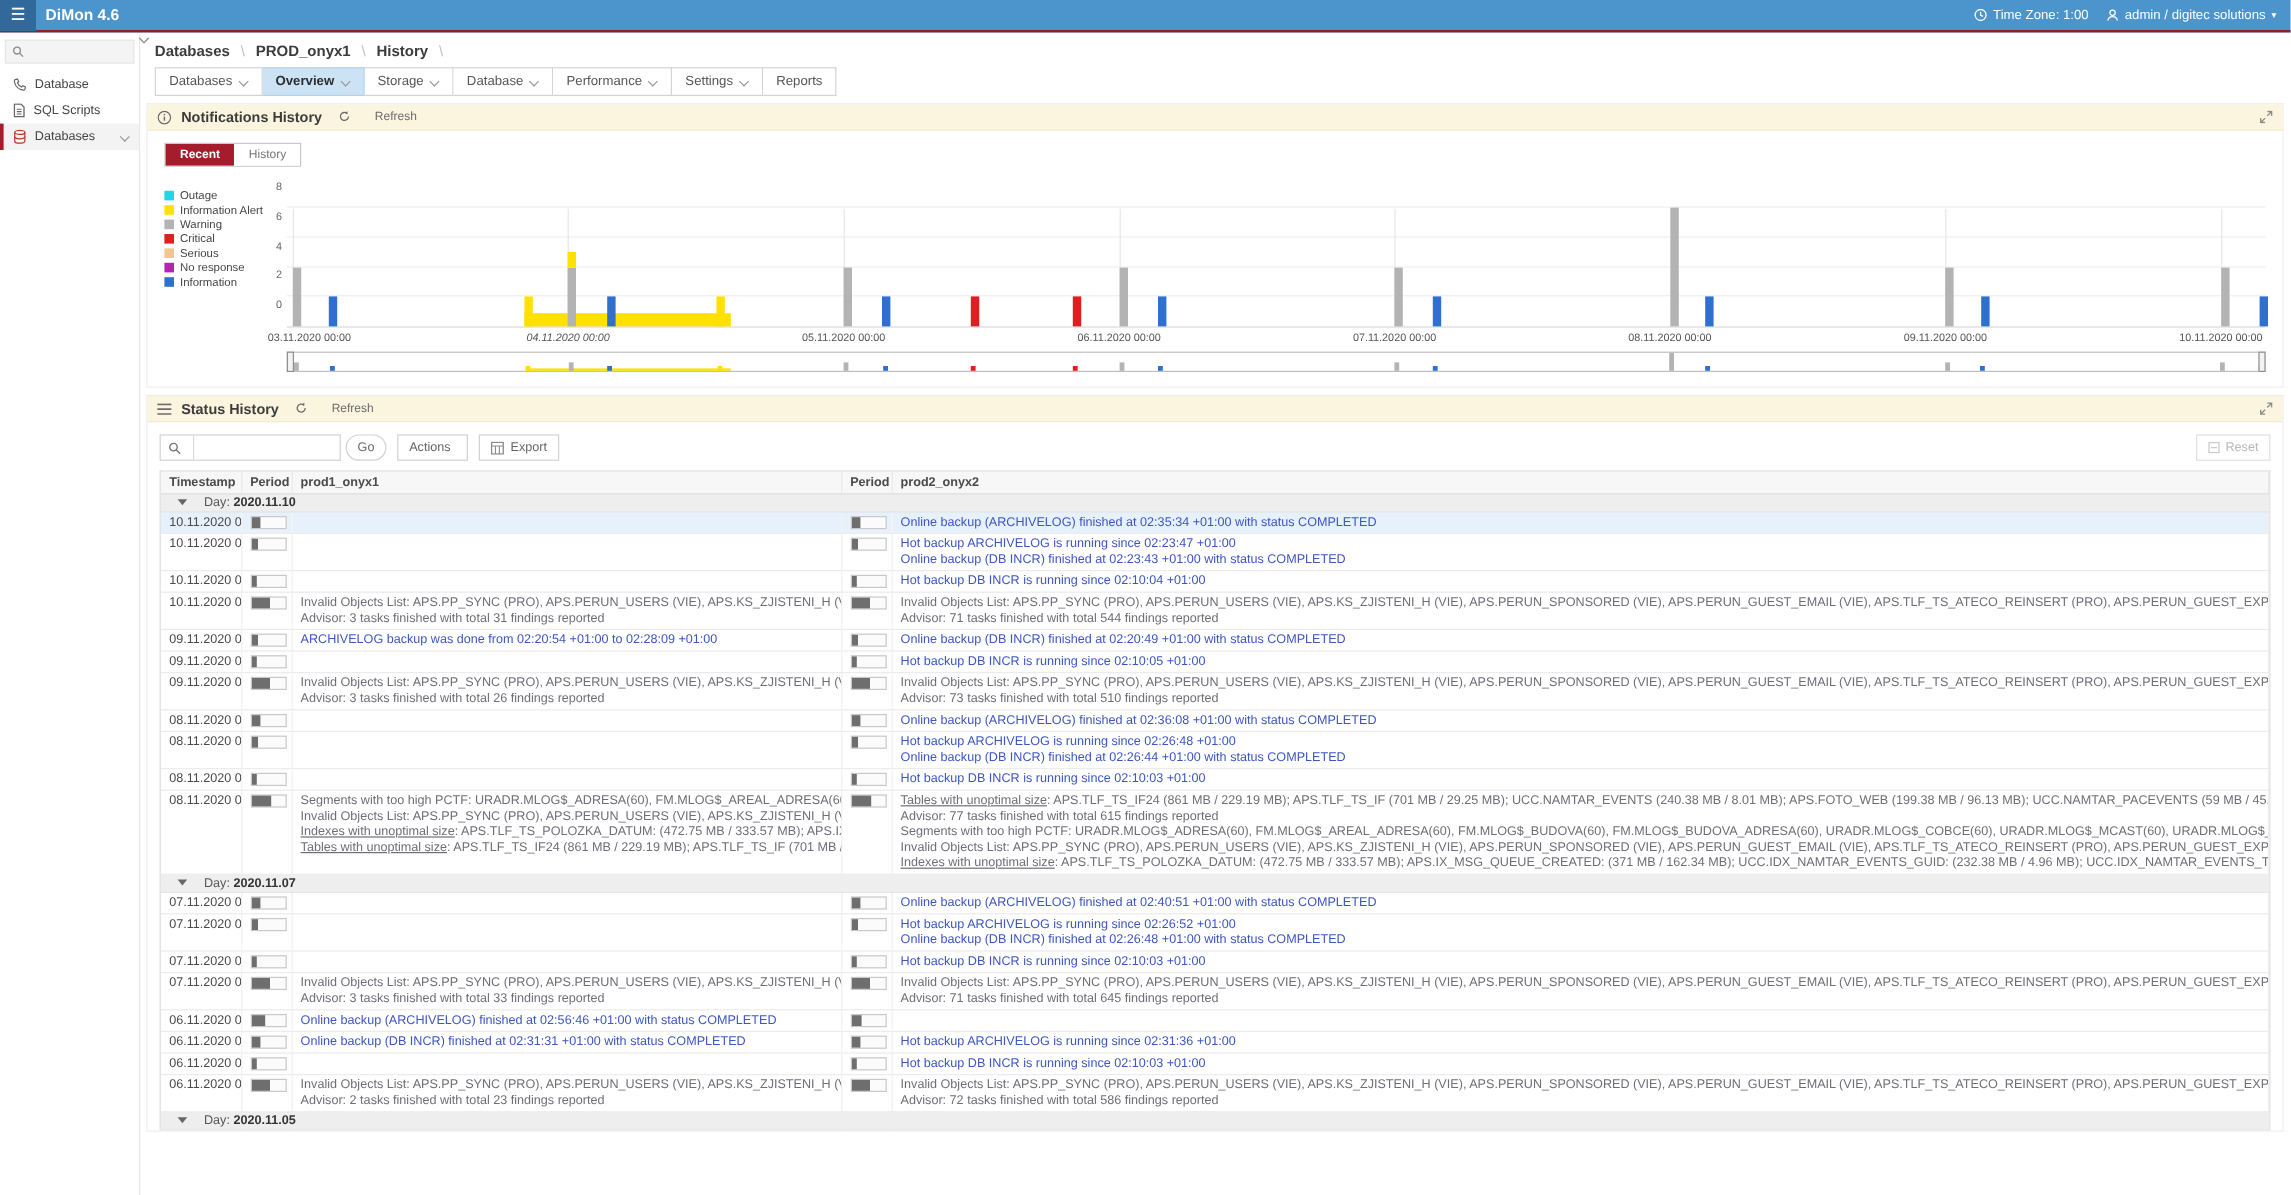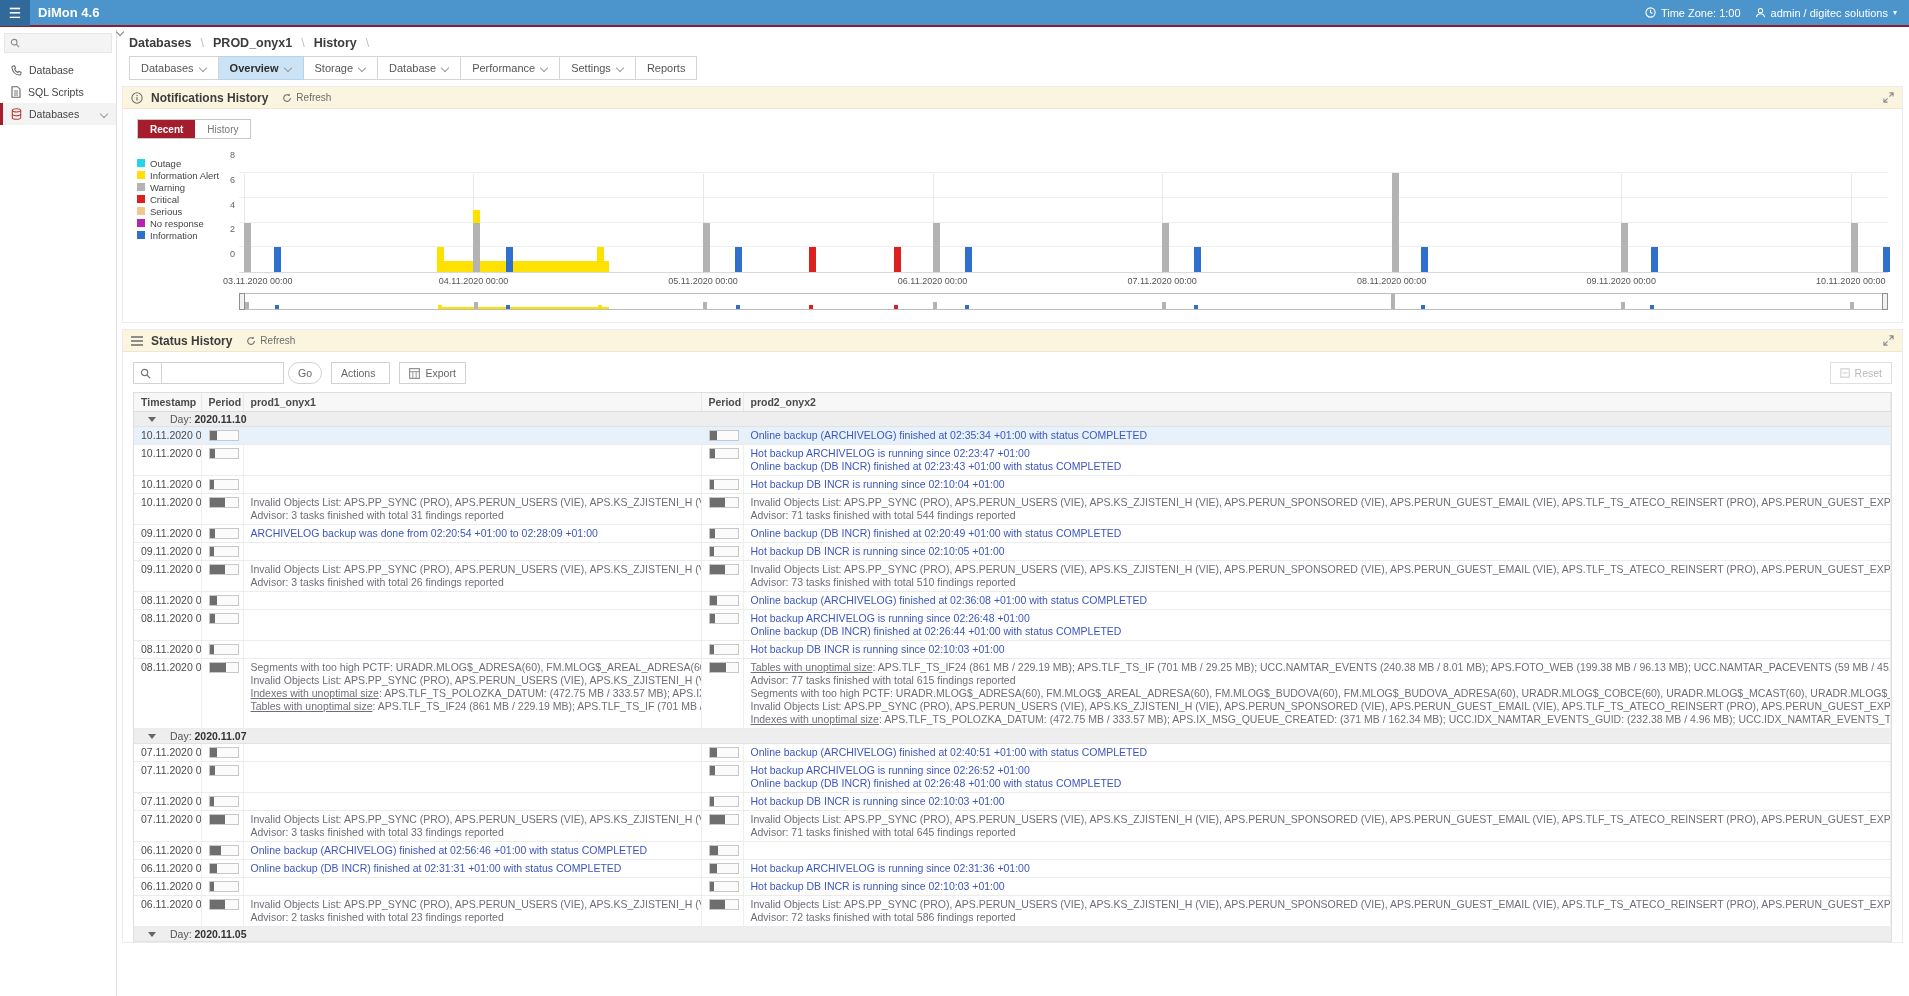--- a/index.html
+++ b/index.html
@@ -31,21 +31,21 @@
   .tab { border:1px solid #d4d4d4; border-left-width:0; background:#fff; height:24px; display:flex; align-items:center; gap:6px; padding:0 11px; font-size:11px; color:#555; cursor:pointer; }
   .tab:first-child { border-left-width:1px; }
   .tab.selected { background:#cbe3f5; border-color:#b3d4ec; color:#2d2d2d; font-weight:bold; }
   .tab .chev, .side-item .chev { width:7px; height:7px; position:relative; }
   .chevline::after { content:""; position:absolute; left:0; top:0; width:5px; height:5px; border-right:1.4px solid #9a9a9a; border-bottom:1.4px solid #9a9a9a; transform:rotate(45deg); }
 
   
   .panel { margin:6px 6px 0 5px; border:1px solid #ececec; }
   .panel-header { background:#fbf5e0; border-bottom:1px solid #efe8d0; height:22px; display:flex; align-items:center; gap:8px; padding:0 8px; }
   .panel-title { font-size:12px; font-weight:bold; color:#3c3c3c; }
-  .refresh { display:flex; align-items:flex-end; gap:4px; font-size:10px; color:#6b6b6b; margin-left:6px; cursor:pointer; }
+  .refresh { display:flex; align-items:flex-start; gap:20px; font-size:10px; color:#6b6b6b; margin-left:6px; cursor:pointer; }
   .expand-btn { margin-left:auto; color:#8a8a8a; cursor:pointer; display:flex; }
 
   
   .notif-body { background:#fff; padding:10px 14px 12px 14px; }
   .toggle { display:flex; width:max-content; border:1px solid #c9c9c9; }
   .toggle-btn { height:18px; padding:0 12px; font-size:10px; display:flex; align-items:center; background:#fff; color:#777; cursor:pointer; }
   .toggle-btn.selected { background:#a51d2d; color:#fff; font-weight:bold; }
   .chart-row { display:flex; margin-top:16px; }
   .legend { width:86px; padding-top:2px; }
   .legend-item { display:flex; align-items:center; gap:5px; font-size:9.5px; color:#444; height:12px; }
@@ -311,21 +311,21 @@
                 <div class="bar" style="left: 57.9288%; bottom: 0px; height: 24.75px; background: rgb(47, 111, 206);"></div>
                 <div class="bar" style="left: 69.9%; bottom: 0px; height: 99px; background: rgb(179, 179, 179);"></div>
                 <div class="bar" style="left: 71.7096%; bottom: 0px; height: 24.75px; background: rgb(47, 111, 206);"></div>
                 <div class="bar" style="left: 83.82%; bottom: 0px; height: 49.5px; background: rgb(179, 179, 179);"></div>
                 <div class="bar" style="left: 85.6296%; bottom: 0px; height: 24.75px; background: rgb(47, 111, 206);"></div>
                 <div class="bar" style="left: 97.74%; bottom: 0px; height: 49.5px; background: rgb(179, 179, 179);"></div>
                 <div class="bar" style="left: 99.6888%; bottom: 0px; height: 24.75px; background: rgb(47, 111, 206);"></div>
               </div>
             <div class="xlabels" id="xlabels">
                 <span class="xlabel" style="left: 0.3%; transform: translateX(-30%);">03.11.2020 00:00</span>
-                <span class="xlabel" style="left: 14.22%;">04.11.2020 00:00</span>
+                <span class="xlabel" style="left: 14.22%; font-style: italic;">04.11.2020 00:00</span>
                 <span class="xlabel" style="left: 28.14%;">05.11.2020 00:00</span>
                 <span class="xlabel" style="left: 42.06%;">06.11.2020 00:00</span>
                 <span class="xlabel" style="left: 55.98%;">07.11.2020 00:00</span>
                 <span class="xlabel" style="left: 69.9%;">08.11.2020 00:00</span>
                 <span class="xlabel" style="left: 83.82%;">09.11.2020 00:00</span>
                 <span class="xlabel" style="left: 97.74%;">10.11.2020 00:00</span>
               </div>
             <div class="strip mini" id="strip">
                 <div style="position: absolute; bottom: 0px; height: 1.6875px; left: 11.9928%; width: 10.44%; background: rgb(255, 225, 0);"></div>
                 <div class="bar" style="left: 0.3%; bottom: 0px; height: 7.5px; background: rgb(179, 179, 179);"></div>

